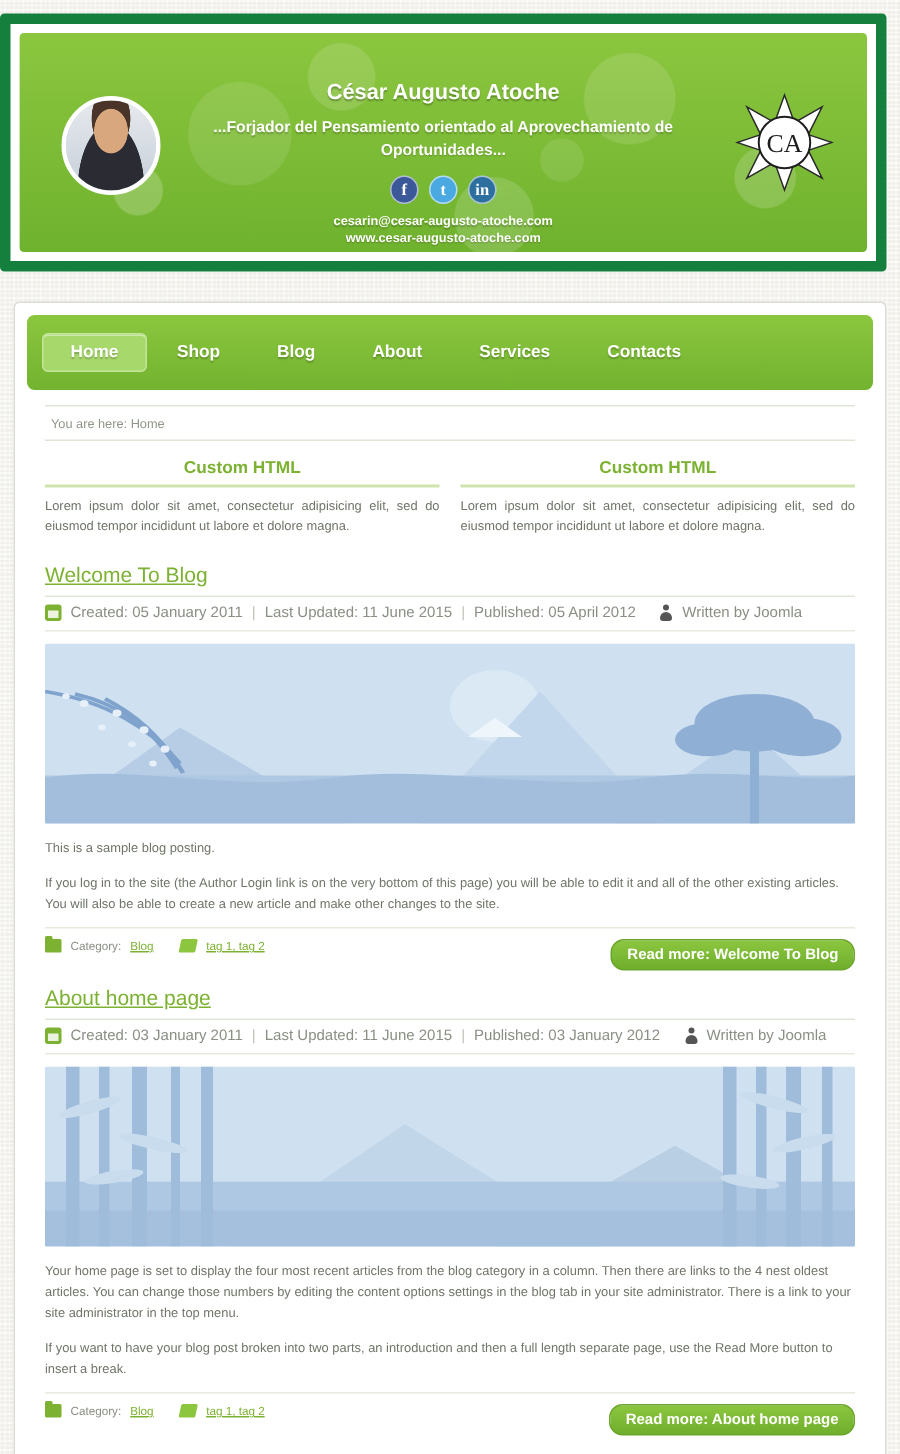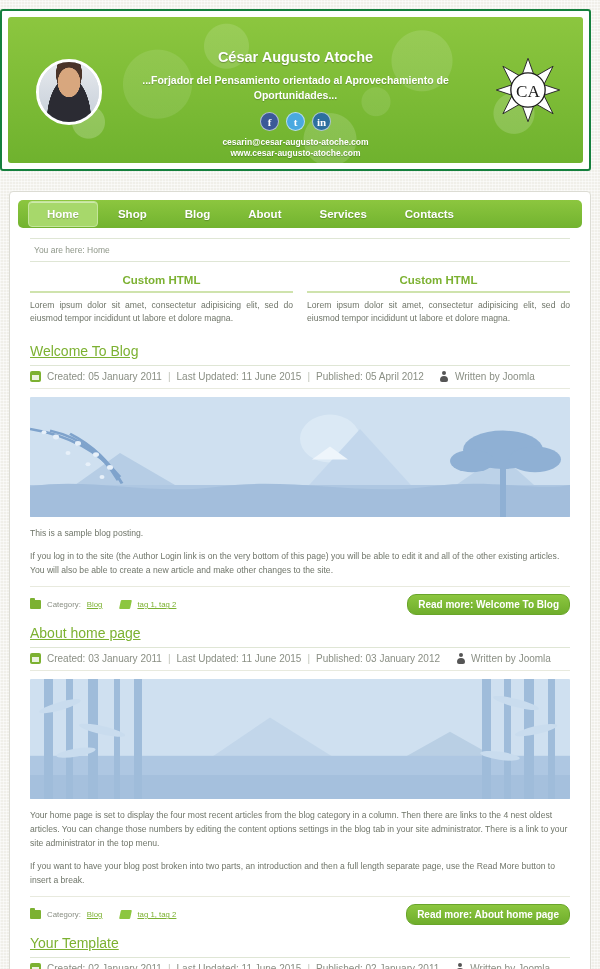--- a/index.html
+++ b/index.html
@@ -13,21 +13,21 @@
     background-color: #f0efe9;
     background-image:
       repeating-linear-gradient(0deg, rgba(255,255,255,0.55) 0 1px, rgba(0,0,0,0) 1px 3px),
       repeating-linear-gradient(90deg, rgba(255,255,255,0.45) 0 1px, rgba(0,0,0,0) 1px 3px);
   }
   .page { width: 600px; margin: 0 auto; padding: 0 0 0 0; }
 
   
   .header-outer {
     margin: 9px 9px 0 0;
-    border: 2px solid #15803d;
+    border: 7px solid #15803d;
     background: #fff;
     padding: 6px;
     border-radius: 3px;
   }
   .header {
     position: relative;
     height: 146px;
     border-radius: 3px;
     overflow: hidden;
     background: #7cc143;
@@ -97,21 +97,21 @@
   .content-outer {
     margin: 20px 9px 0 9px;
     background: #fff;
     border: 1px solid #dcdcd4;
     border-radius: 4px;
     padding: 8px;
   }
   .navbar {
     background: linear-gradient(180deg, #8cc63f 0%, #72b32f 100%);
     border-radius: 5px;
-    height: 28px;
+    height: 50px;
     display: flex;
     align-items: center;
     padding: 0 10px;
     gap: 2px;
   }
   .navitem {
     color: #fff; font-size: 11.5px; font-weight: bold;
     padding: 6px 18px;
     border-radius: 4px;
     text-shadow: 0 1px 1px rgba(0,0,0,.22);
@@ -186,21 +186,21 @@
   .person-icon:after {
     content:""; position:absolute; left:0.5px; top:5px; width:8px; height:6px;
     border-radius:4px 4px 2px 2px; background:#555;
   }
   .meta-sep { color: #c0c4b8; }
 
   .illus { width: 100%; height: 120px; display: block; border-radius: 1px; }
   .body-text { font-size: 8.6px; color: #6f7569; line-height: 14px; margin: 9px 0; }
 
   .footer-row {
-    display: flex; align-items: center;
+    display: flex; align-items: flex-start;
     border-top: 1px solid #e8eade;
     padding-top: 7px; margin-top: 8px;
     font-size: 7.8px; color: #8a8f84;
     gap: 6px;
   }
   .folder-icon {
     width: 11px; height: 9px; background: #7cb131; border-radius: 1px; flex: none;
     position: relative;
   }
   .folder-icon:before {

